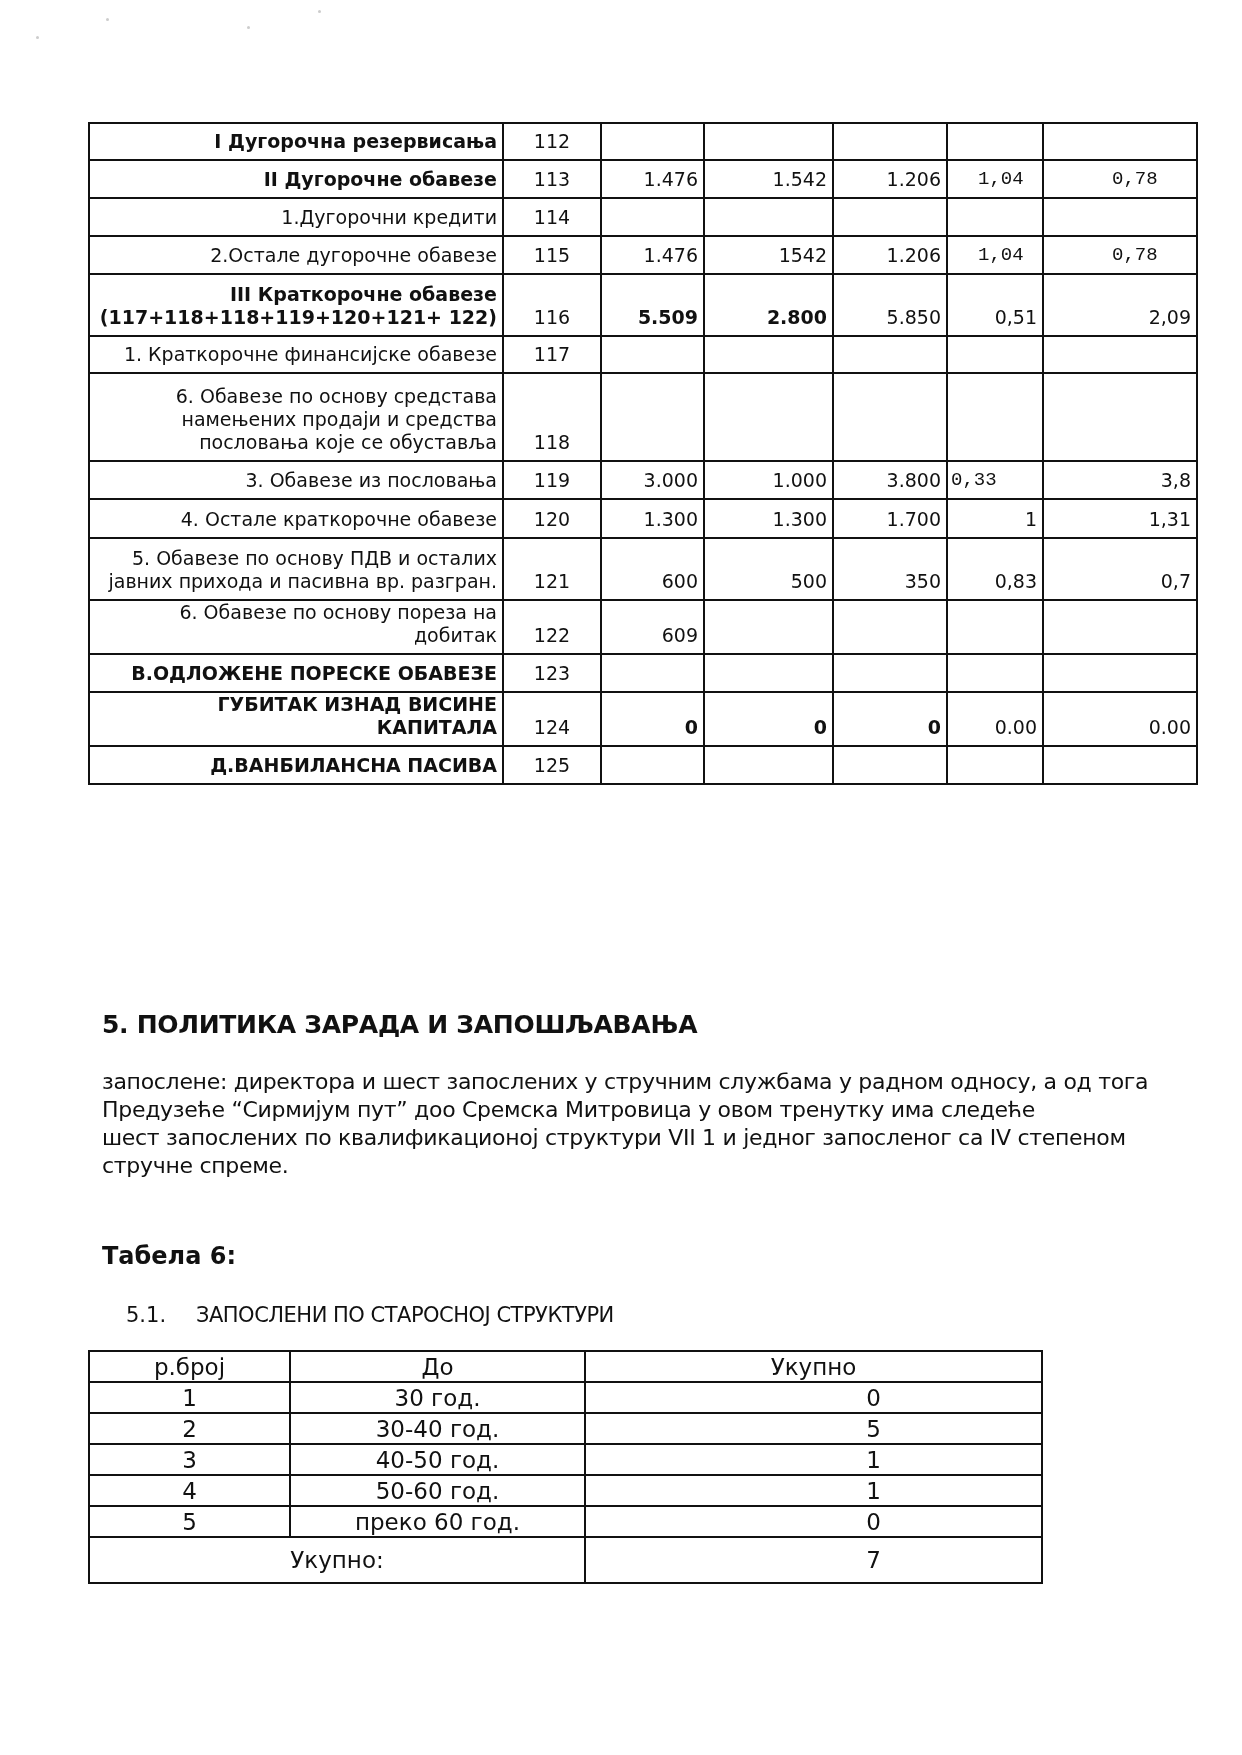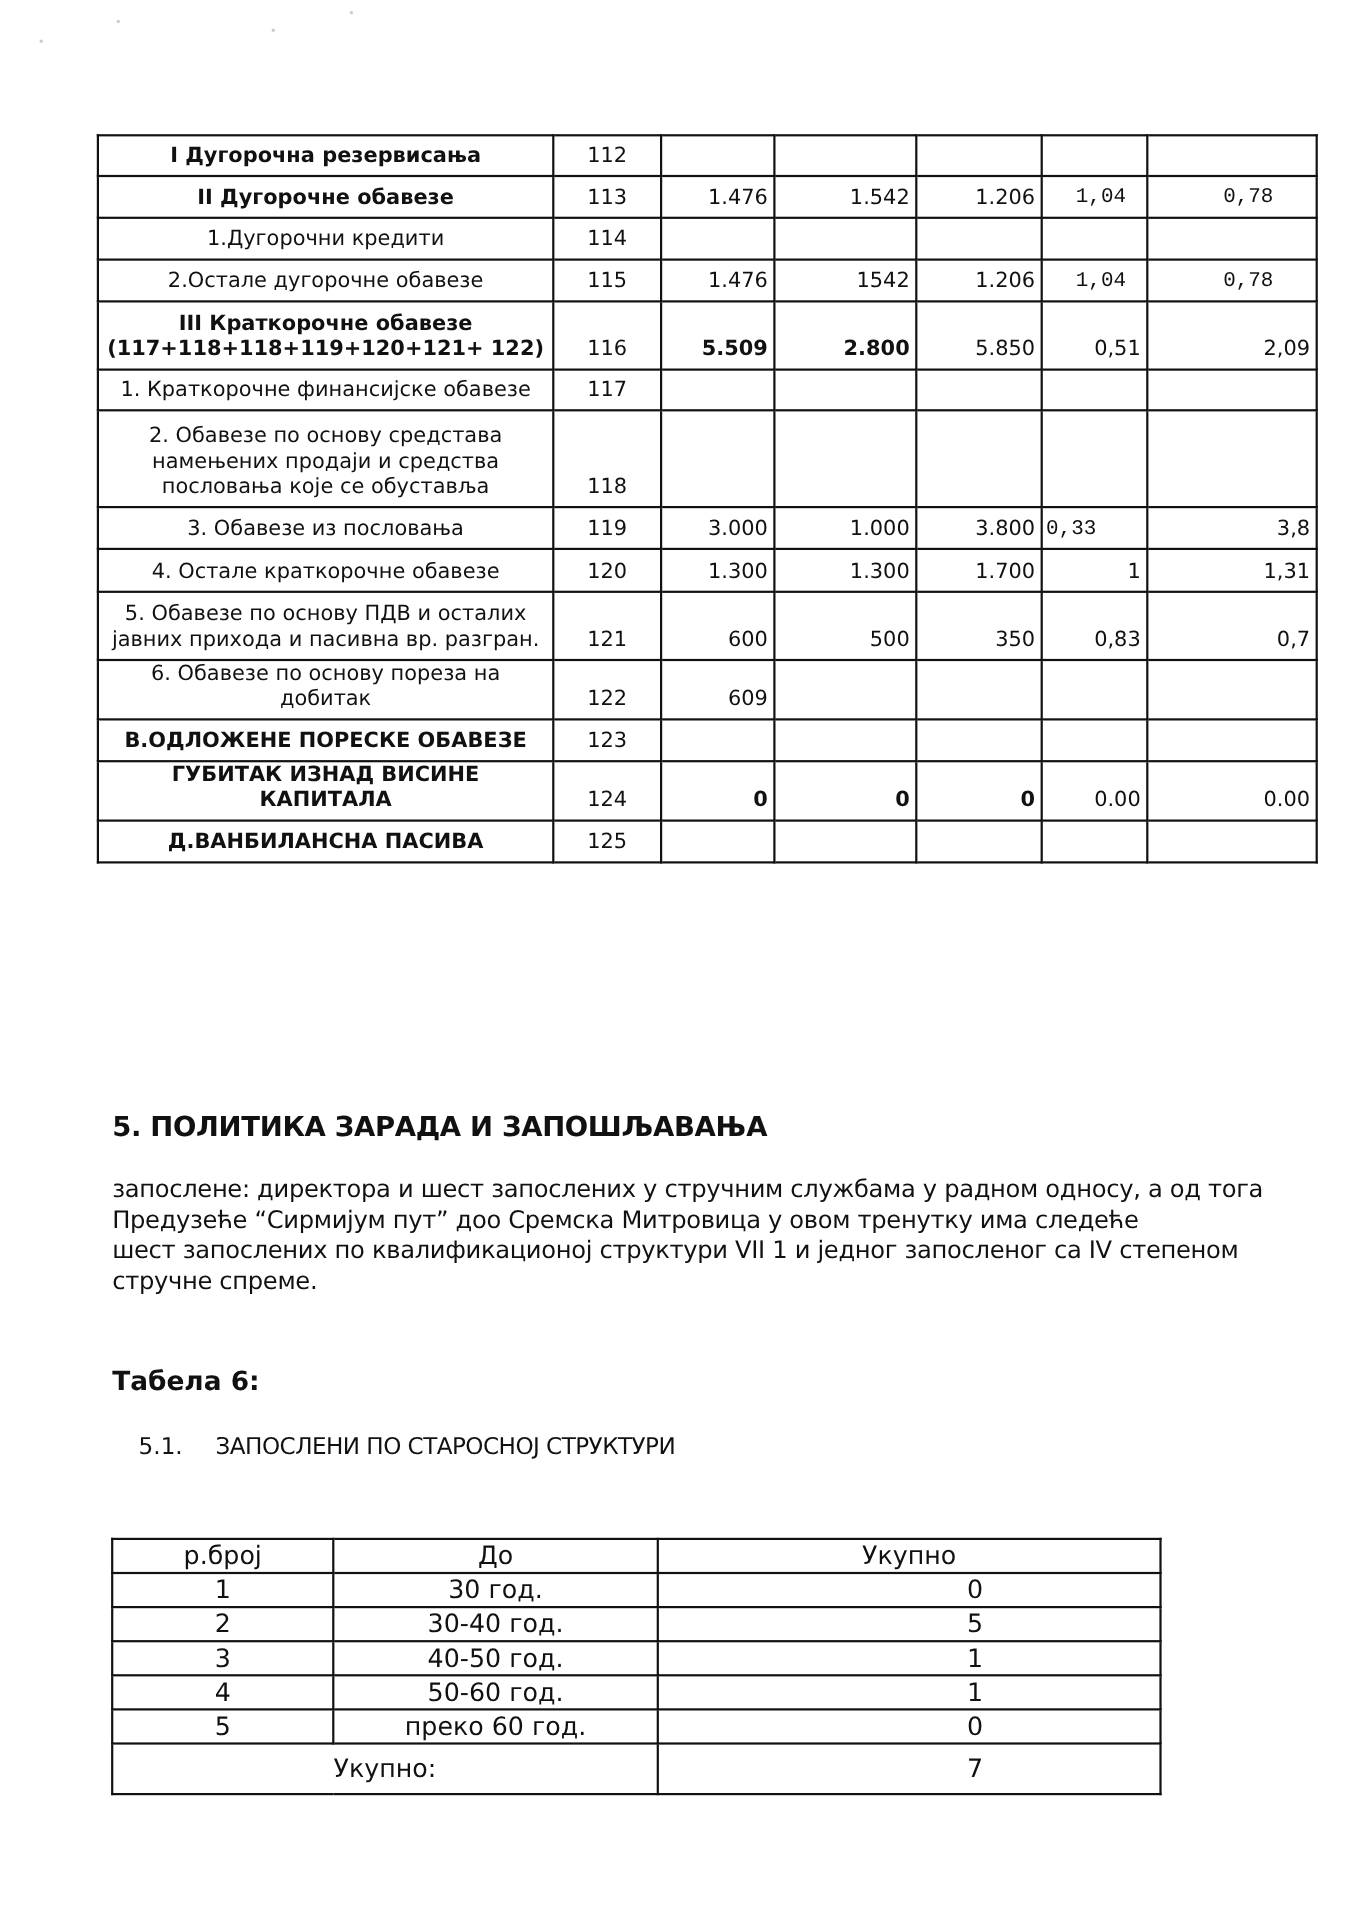--- a/index.html
+++ b/index.html
@@ -10,34 +10,34 @@
   .speck { position: absolute; width: 3px; height: 3px; background: #aaa; border-radius: 50%; opacity: .6; }
 
   table.bal {
     position: absolute; left: 88px; top: 122px; border-collapse: collapse;
     table-layout: fixed; width: 1108px;
   }
   table.bal td {
     border: 2px solid #111; font-size: 19px; padding: 0 5px; vertical-align: bottom;
     line-height: 23px; padding-bottom: 6px; white-space: nowrap; overflow: hidden;
   }
-  table.bal td.label { text-align: center; white-space: normal; border-radius: 15px; }
+  table.bal td.label { text-align: right; white-space: normal; border-radius: 15px; }
   table.bal td.code { text-align: center; }
   table.bal td.num { text-align: right; }
   table.bal td.left { text-align: left; font-family: Liberation Mono, monospace; }
   table.bal .b { font-weight: bold; }
 
   .h-sec { position: absolute; left: 102px; top: 1010px; font-size: 25px; font-weight: bold; letter-spacing: -0.3px; }
   .para { position: absolute; left: 102px; top: 1068px; width: 1080px; font-size: 22px; line-height: 28px; letter-spacing: -0.3px; }
   .tab-title { position: absolute; left: 102px; top: 1242px; font-size: 24px; font-weight: bold; }
   .sub-num { position: absolute; left: 102px; top: 1303px; font-size: 21px; margin-left: 24px; }
   .sub-title { position: absolute; left: 196px; top: 1303px; font-size: 21px; letter-spacing: -0.5px; }
 
   table.age {
-    position: absolute; left: 101px; top: 1350px; border-collapse: collapse; table-layout: fixed; width: 953px; margin-top: 48px;
+    position: absolute; left: 88px; top: 1350px; border-collapse: collapse; table-layout: fixed; width: 953px;
   }
   table.age td {
     border: 2px solid #111; font-size: 23px; text-align: center; padding: 0; height: 29px; line-height: 28px;
   }
   table.age tr.total td { height: 40px; line-height: 44px; vertical-align: bottom; }
 </style>
 </head>
 <body>
 
 <span class="speck" style="left:106px;top:18px;"></span>
@@ -108,21 +108,21 @@
       <td class="label">1. Краткорочне финансијске обавезе</td>
       <td class="code">117</td>
       <td class="num"></td>
       <td class="num"></td>
       <td class="num"></td>
       <td class="num"></td>
       <td class="num"></td>
     </tr>
     <tr style="height:88px">
       <td class="label">
-        <div>2. Обавезе по основу средстава</div>
+        <div>6. Обавезе по основу средстава</div>
         <div>намењених продаји и средства</div>
         <div>пословања које се обуставља</div>
       </td>
       <td class="code">118</td>
       <td class="num"></td>
       <td class="num"></td>
       <td class="num"></td>
       <td class="num"></td>
       <td class="num"></td>
     </tr>

